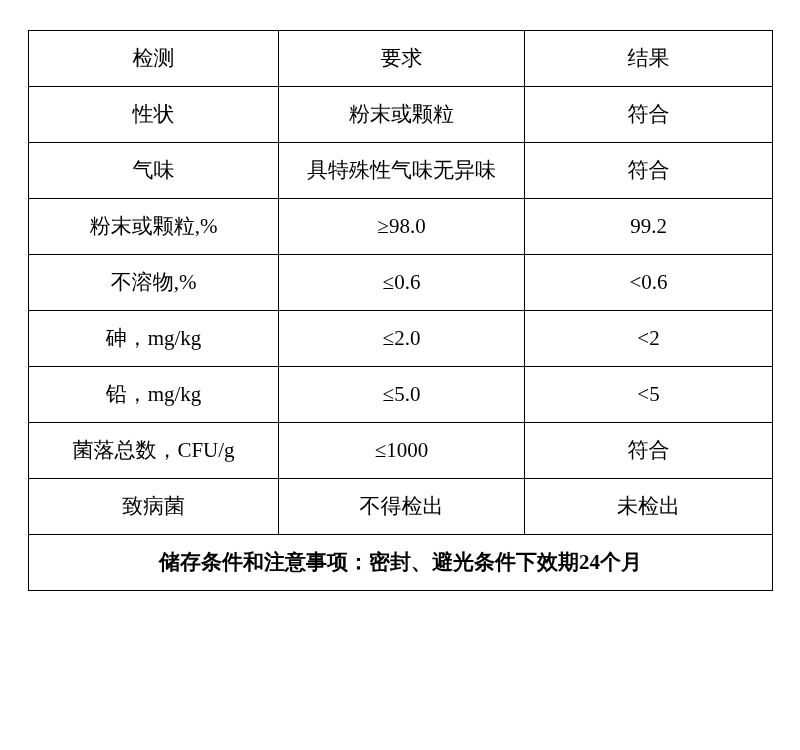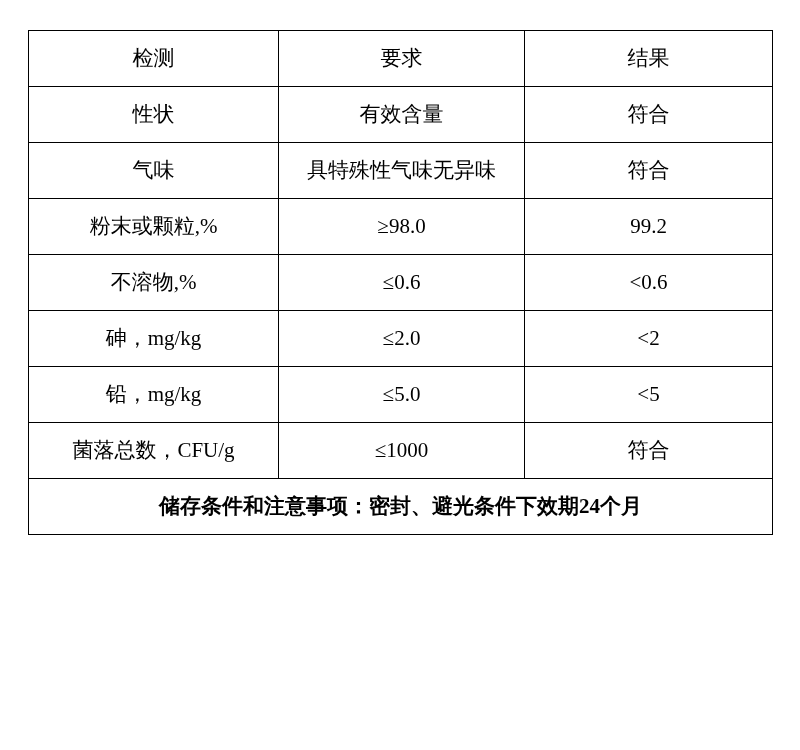--- a/index.html
+++ b/index.html
@@ -68,21 +68,21 @@
         <col class="c3">
       </colgroup>
       <tbody>
         <tr>
           <td class="head">检测</td>
           <td class="head">要求</td>
           <td class="head">结果</td>
         </tr>
         <tr>
           <td>性状</td>
-          <td>有效含量</td>
+          <td>粉末或颗粒</td>
           <td>符合</td>
         </tr>
         <tr>
           <td>气味</td>
           <td>具特殊性气味无异味</td>
           <td>符合</td>
         </tr>
         <tr>
           <td>粉末或颗粒,%</td>
           <td>≥98.0</td>
@@ -101,19 +101,24 @@
         <tr>
           <td>铅，mg/kg</td>
           <td>≤5.0</td>
           <td>&lt;5</td>
         </tr>
         <tr>
           <td>菌落总数，CFU/g</td>
           <td>≤1000</td>
           <td>符合</td>
         </tr>
+        <tr>
+          <td>致病菌</td>
+          <td>不得检出</td>
+          <td>未检出</td>
+        </tr>
         <tr class="note-row">
           <td colspan="3">储存条件和注意事项：密封、避光条件下效期24个月</td>
         </tr>
       </tbody>
     </table>
   </div>
 </div>
 
 </body></html>

